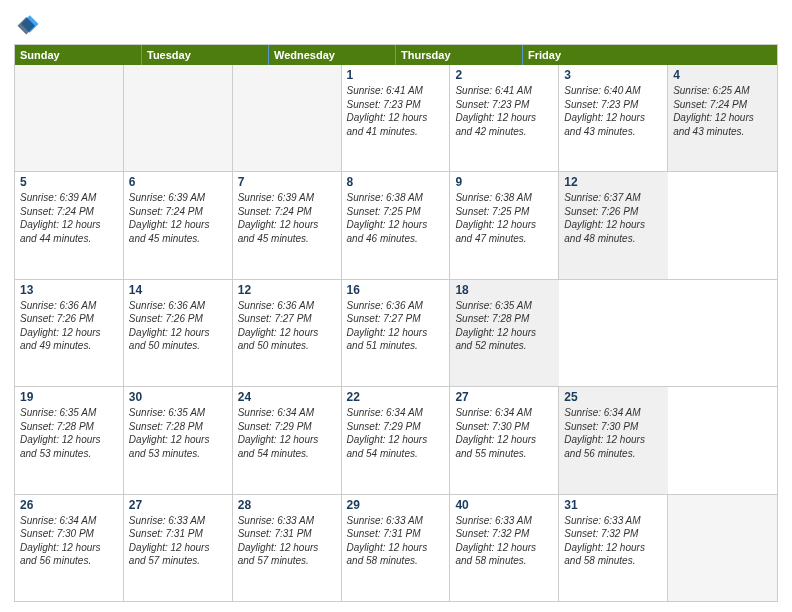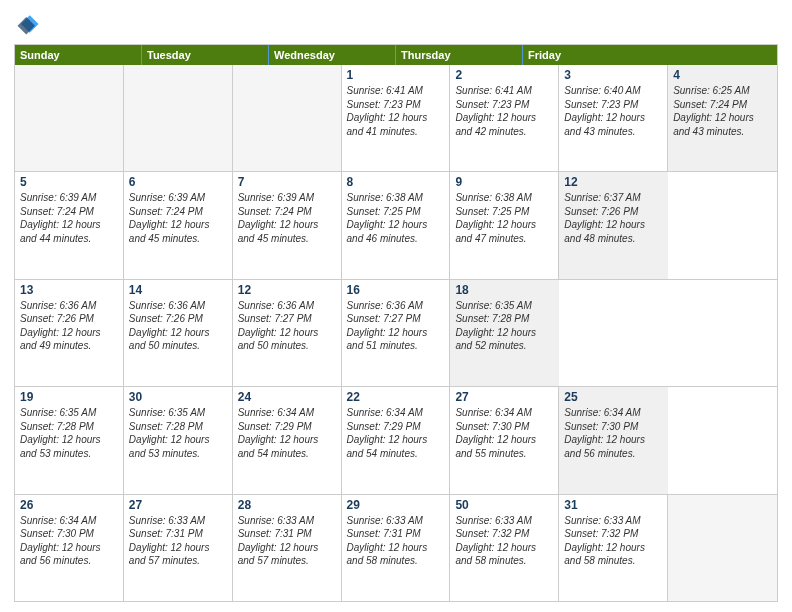--- a/index.html
+++ b/index.html
@@ -322,21 +322,21 @@
 and 57 minutes.</div>
           </div>
           <div class="cal-cell">
             <div class="day-num">29</div>
             <div class="day-info">Sunrise: 6:33 AM
 Sunset: 7:31 PM
 Daylight: 12 hours
 and 58 minutes.</div>
           </div>
           <div class="cal-cell">
-            <div class="day-num">50</div>
+            <div class="day-num">40</div>
             <div class="day-info">Sunrise: 6:33 AM
 Sunset: 7:32 PM
 Daylight: 12 hours
 and 58 minutes.</div>
           </div>
           <div class="cal-cell">
             <div class="day-num">31</div>
             <div class="day-info">Sunrise: 6:33 AM
 Sunset: 7:32 PM
 Daylight: 12 hours

